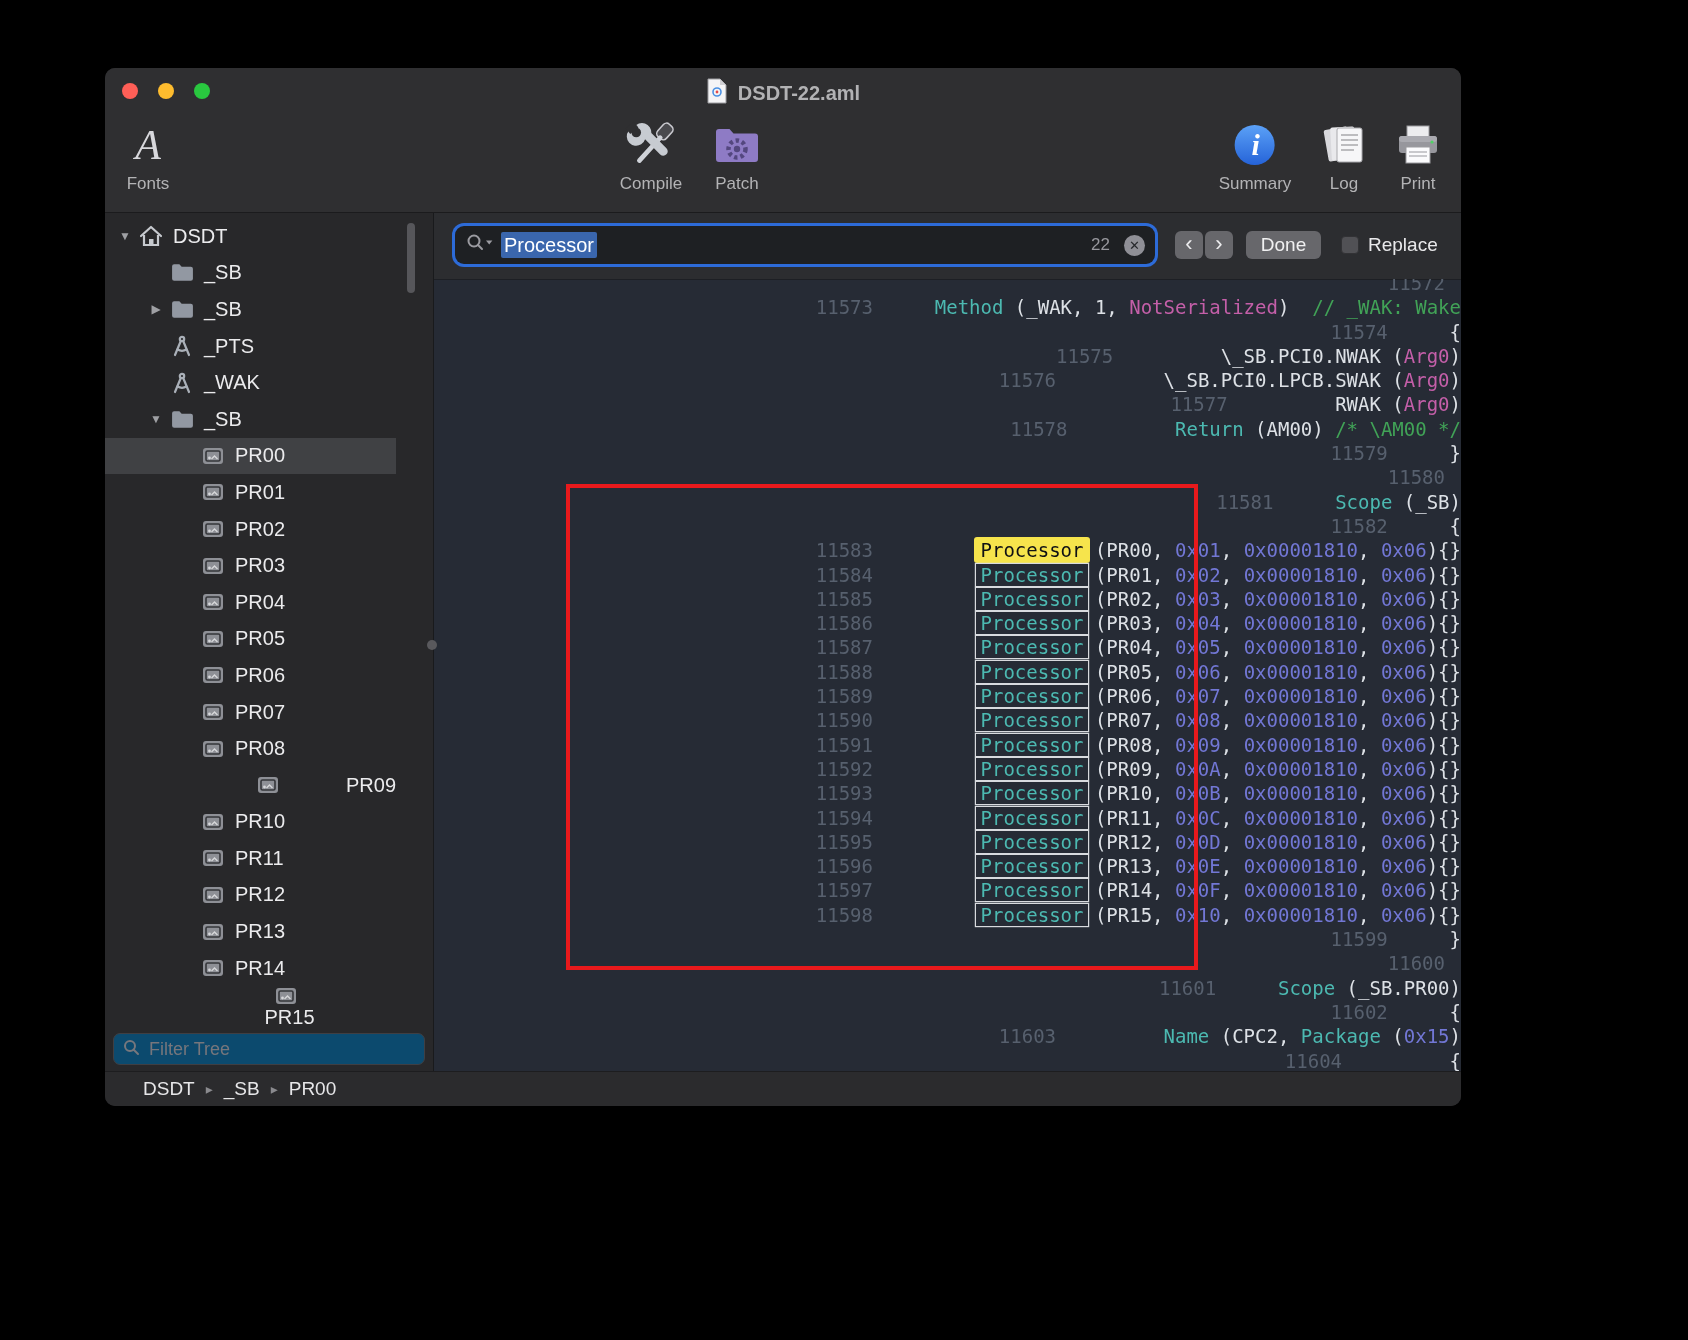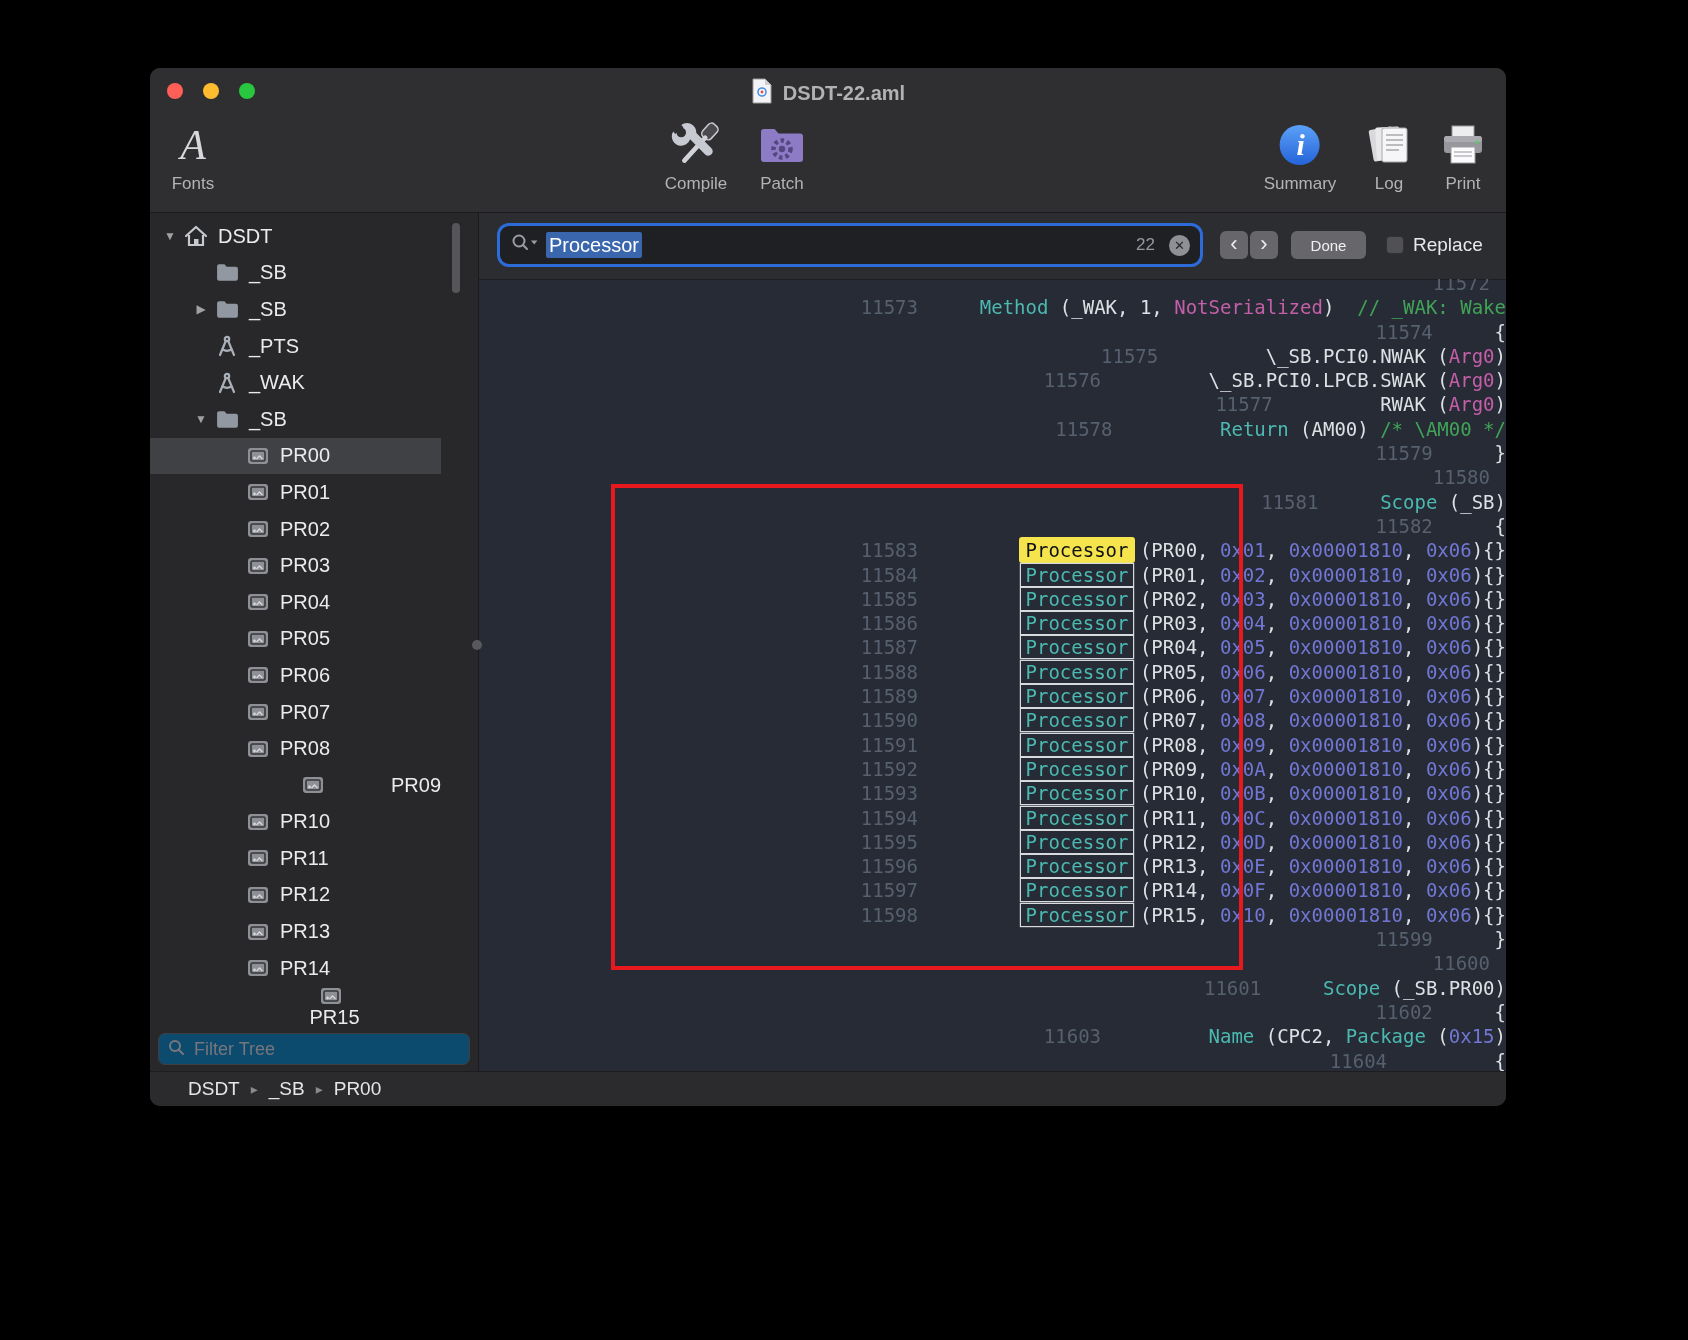--- a/index.html
+++ b/index.html
@@ -1,16 +1,16 @@
 <!DOCTYPE html>
 <html><head>
 <meta charset="utf-8">
 <style>
   html,body{margin:0;padding:0;background:#000;width:1688px;height:1340px;font-family:"Liberation Sans","DejaVu Sans",sans-serif;-webkit-font-smoothing:antialiased;}
-  .window{position:absolute;left:105px;top:68px;width:1356px;height:1038px;border-radius:10px;background:#28282a;overflow:hidden;box-shadow:0 25px 70px rgba(0,0,0,.8);margin-left:45px;}
+  .window{position:absolute;left:105px;top:68px;width:1356px;height:1038px;border-radius:10px;background:#28282a;overflow:hidden;box-shadow:0 25px 70px rgba(0,0,0,.8);}
   
   .header{position:absolute;left:0;top:0;right:0;height:144px;background:#2f2f31;border-bottom:1px solid #1b1b1d;}
   .traffic{position:absolute;top:15px;left:17px;display:flex;gap:20px;}
   .dot{width:16px;height:16px;border-radius:50%;}
   .dot.red{background:#ff5f57}.dot.yellow{background:#febc2e}.dot.green{background:#29c73f}
   .title-wrap{position:absolute;top:10px;left:0;right:0;height:30px;display:flex;justify-content:center;align-items:center;gap:10px;color:#b2b2b4;font-size:20px;font-weight:700;}
   .toolbar{position:absolute;top:44px;left:0;right:0;height:100px;}
   .tb-item{position:absolute;transform:translateX(-50%);display:flex;flex-direction:column;align-items:center;color:#b3b3b5;font-size:17px;top:4px;}
   .tb-icon{height:58px;display:flex;align-items:center;justify-content:center;}
   .fonts-a{font-family:"Liberation Serif","DejaVu Serif",serif;font-style:italic;font-size:42px;color:#d8d8dc;line-height:1;}
@@ -31,21 +31,21 @@
   
   .editor{position:absolute;left:329px;top:145px;right:0;bottom:34px;background:#262b35;}
   .findbar{position:absolute;top:0;left:0;right:0;height:66px;background:#2c2d30;border-bottom:1px solid #1d1f24;}
   .search-field{position:absolute;left:21px;top:13px;width:700px;height:38px;border-radius:9px;background:#1e2023;box-shadow:0 0 0 3px #2d6bd8;display:flex;align-items:center;padding:0 10px;box-sizing:border-box;gap:6px;}
   .search-text{font-size:20px;color:#f0f0f2;font-family:"Liberation Sans",sans-serif;}
   .sel{background:#3a66ad;padding:2px 3px;border-radius:2px;color:#ffffff;}
   .match-count{margin-left:auto;color:#97979d;font-size:17px;}
   .clear-btn{width:21px;height:21px;border-radius:50%;background:#8f8f96;color:#26282c;font-size:13px;font-weight:700;display:flex;align-items:center;justify-content:center;margin-left:8px;}
   .nav-btns{position:absolute;left:741px;top:18px;display:flex;gap:2px;}
   .nav-btn{width:28px;height:28px;background:#67676b;border-radius:6px;color:#ececee;display:flex;align-items:center;justify-content:center;font-size:22px;line-height:1;padding-bottom:2px;box-sizing:border-box;}
-  .done-btn{position:absolute;left:812px;top:18px;width:75px;height:28px;background:#67676b;border-radius:6px;color:#f0f0f1;font-size:15px;display:flex;align-items:center;justify-content:center;}
+  .done-btn{position:absolute;left:812px;top:18px;width:75px;height:28px;background:#67676b;border-radius:6px;color:#f0f0f1;font-size:19px;display:flex;align-items:center;justify-content:center;}
   .replace-wrap{position:absolute;left:907px;top:18px;height:28px;display:flex;align-items:center;gap:9px;color:#e9e9eb;font-size:19px;}
   .checkbox{width:18px;height:18px;border-radius:4px;background:#515155;border:1px solid #323235;box-sizing:border-box;}
   .code-area{position:absolute;top:66px;left:0;right:0;bottom:0;overflow:hidden;font-family:"DejaVu Sans Mono","Liberation Mono",monospace;font-size:19px;line-height:24.3px;}
   .code-lines{margin-top:-8px;}
   .code-row{display:flex;white-space:pre;justify-content:flex-end;}
   .ln{width:91px;text-align:right;color:#57606e;flex:none;}
   .code{margin-left:16px;}
   .tok-p{color:#dde1e6}
   .tok-kw{color:#4cb9b1}
   .tok-pink{color:#c45fa9}

